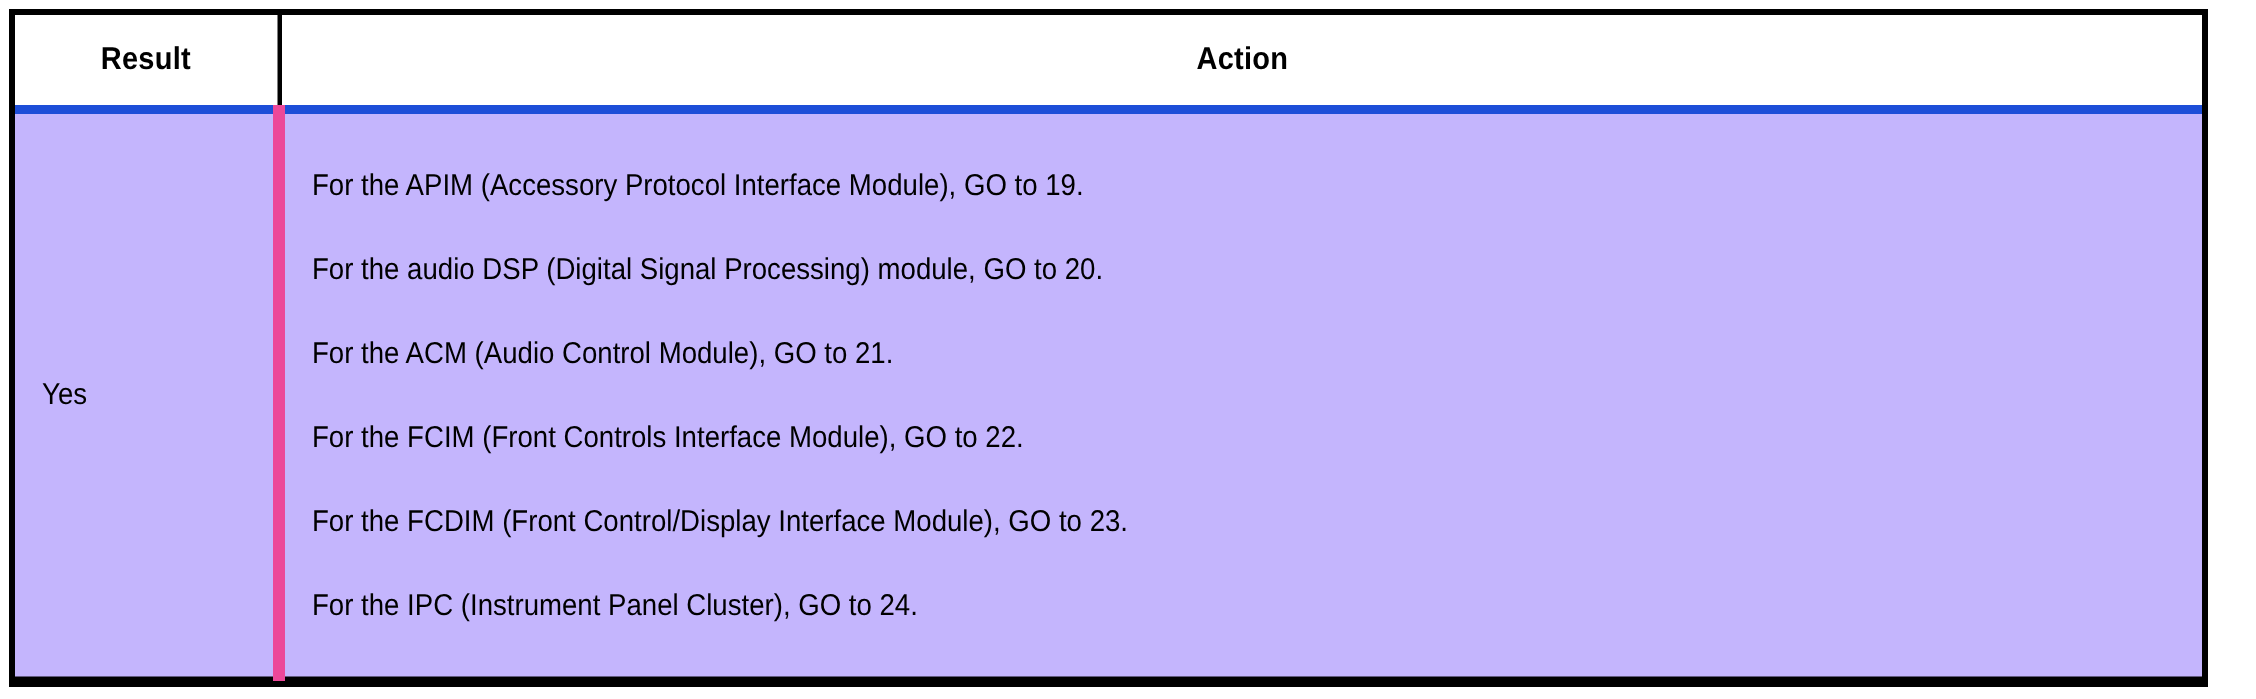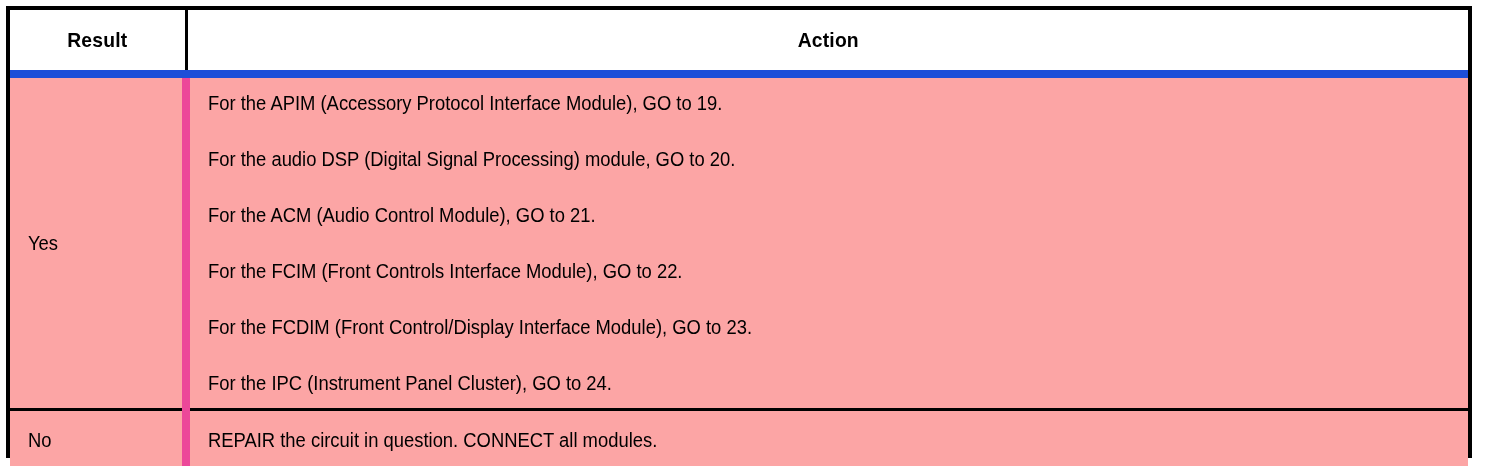--- a/index.html
+++ b/index.html
@@ -32,21 +32,21 @@
     border-collapse: collapse;
     table-layout: fixed;
     background: #ffffff;
   }
 
   col.col-result { width: 176px; }
   col.col-action { width: auto; }
 
   
   tr.header-row > th {
-    border-bottom: 8px solid #1d4ed8;
+    border-bottom: 6px solid #1d4ed8;
     padding: 0;
     height: 60px;
     vertical-align: middle;
   }
   tr.header-row > th.th-result {
     border-right: 3px solid #000000;
   }
   .header-label {
     display: block;
     text-align: center;
@@ -54,21 +54,21 @@
     font-size: 21px;
     font-stretch: condensed;
     letter-spacing: 0.2px;
     transform: scaleX(0.92);
   }
 
   
   tr.body-row > td {
     padding: 0;
     vertical-align: middle;
-    background: #fca5a5;
+    background: #c4b5fd;
   }
   tr.body-row > td.cell-result {
     border-right: 8px solid #ec4899;
     padding-left: 18px;
     font-size: 20px;
     font-stretch: condensed;
     text-align: left;
   }
   tr.body-row > td.cell-action {
     padding-left: 18px;
@@ -142,24 +142,16 @@
             <div class="action-line">For the APIM (Accessory Protocol Interface Module), GO to 19.</div>
             <div class="action-line">For the audio DSP (Digital Signal Processing) module, GO to 20.</div>
             <div class="action-line">For the ACM (Audio Control Module), GO to 21.</div>
             <div class="action-line">For the FCIM (Front Controls Interface Module), GO to 22.</div>
             <div class="action-line">For the FCDIM (Front Control/Display Interface Module), GO to 23.</div>
             <div class="action-line">For the IPC (Instrument Panel Cluster), GO to 24.</div>
           </div>
         </td>
       </tr>
 
-      <tr class="body-row row-no">
-        <td class="cell-result">
-          <span class="result-text">No</span>
-        </td>
-        <td class="cell-action">
-          <div class="action-single">REPAIR the circuit in question. CONNECT all modules.</div>
-        </td>
-      </tr>
 
     </tbody>
   </table>
 </div>
 
 </body></html>

